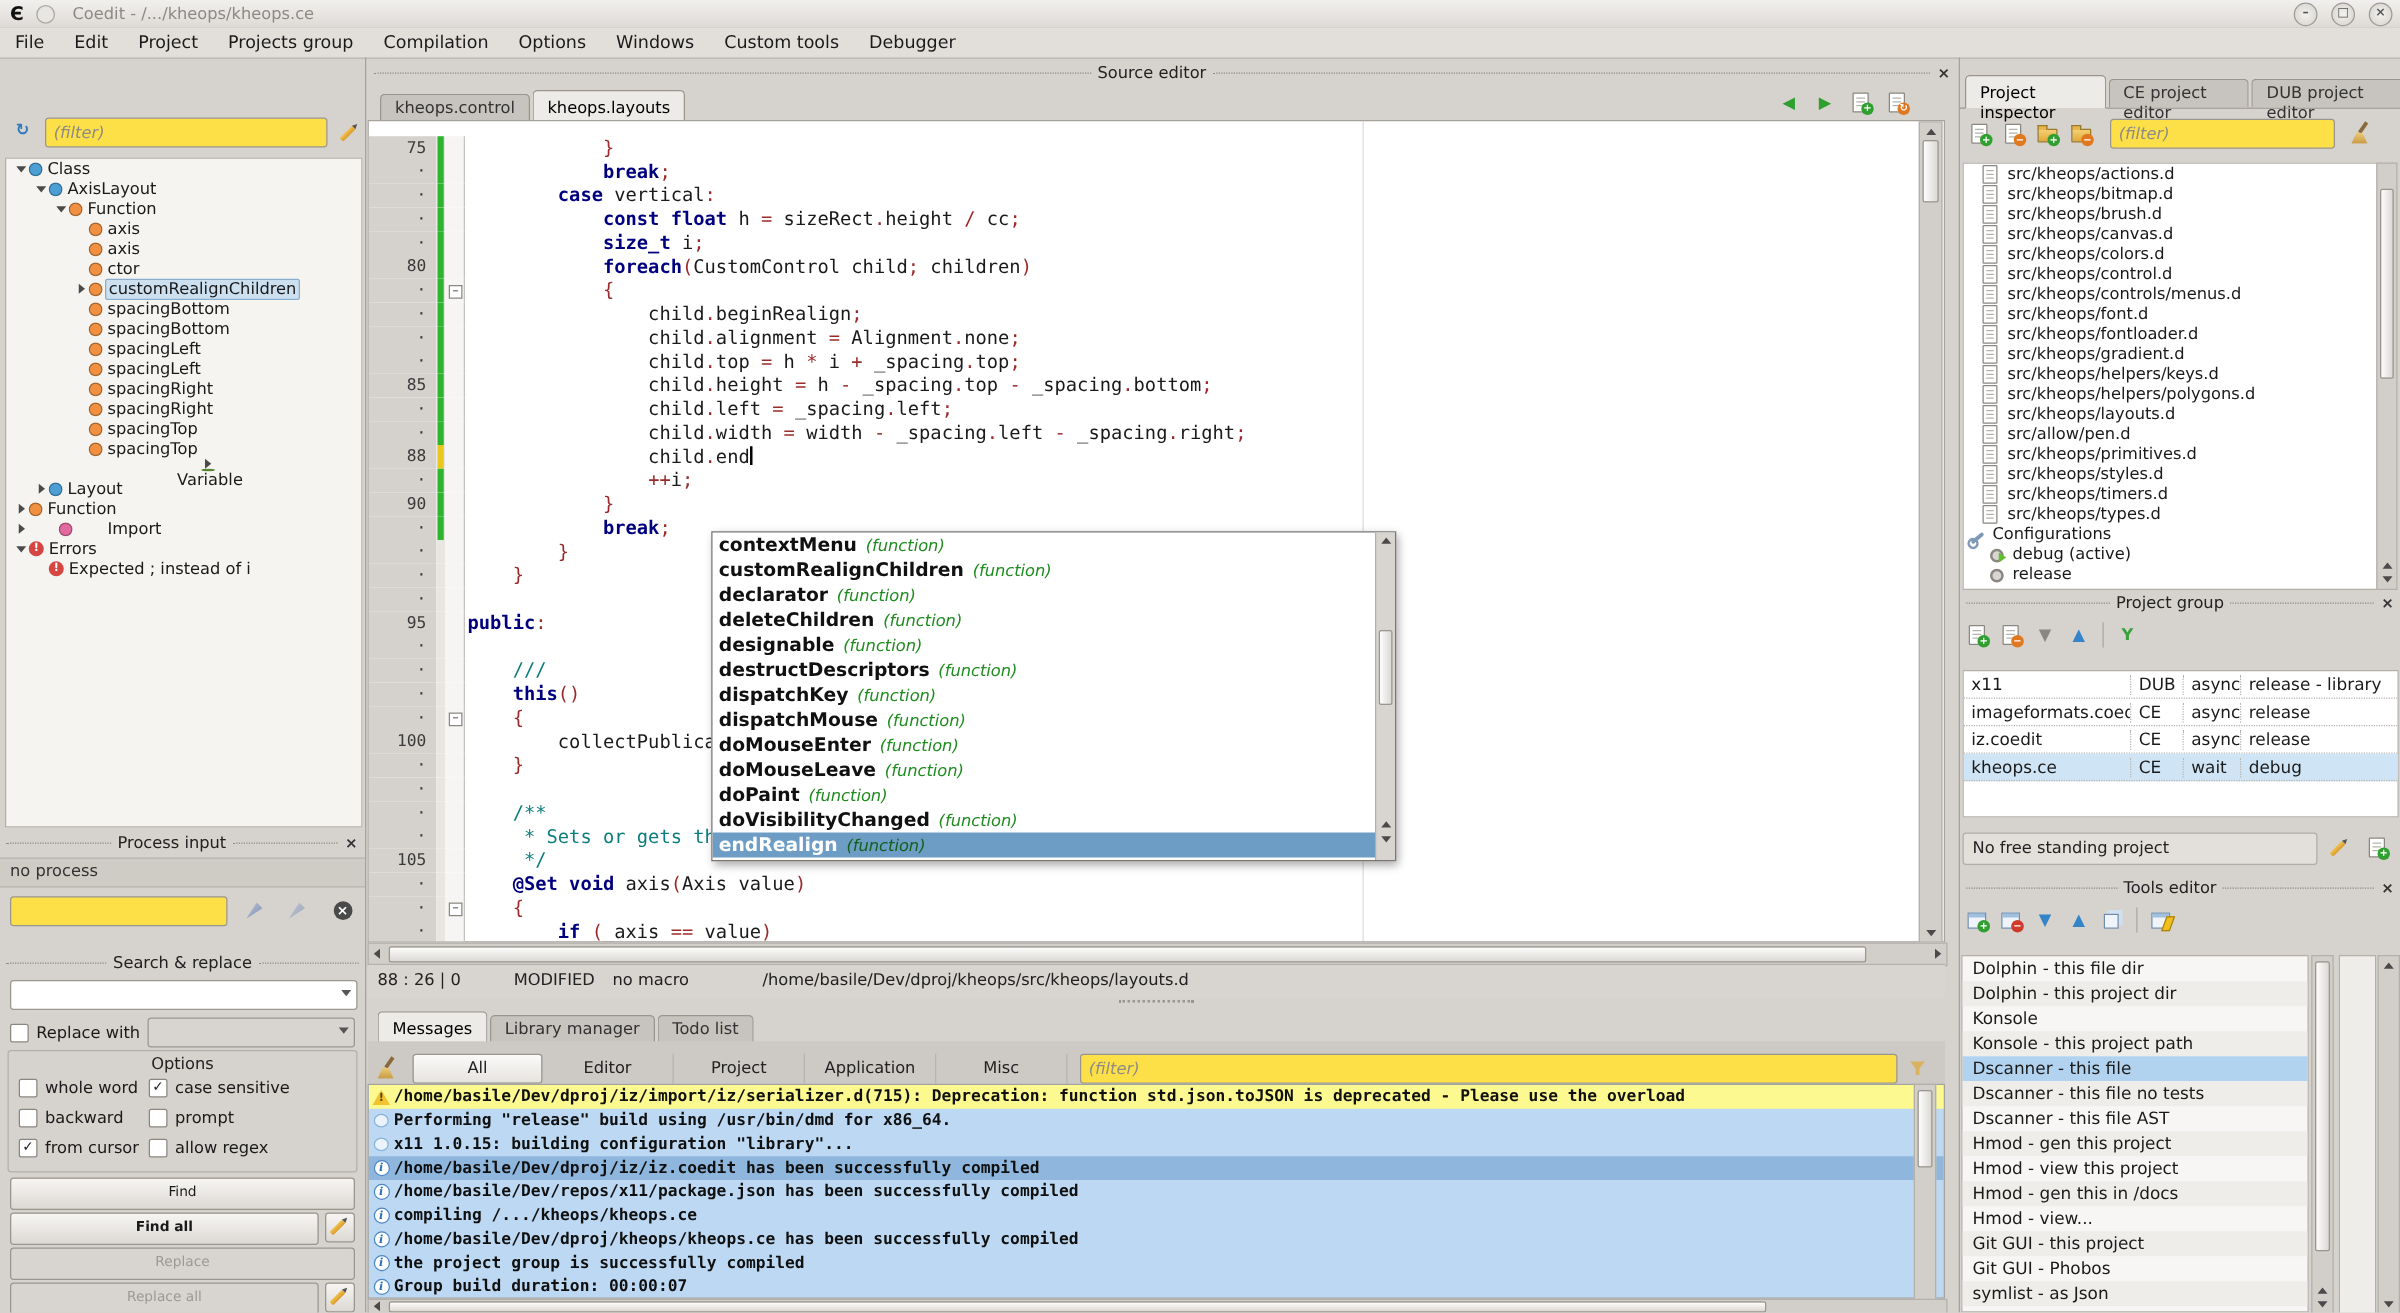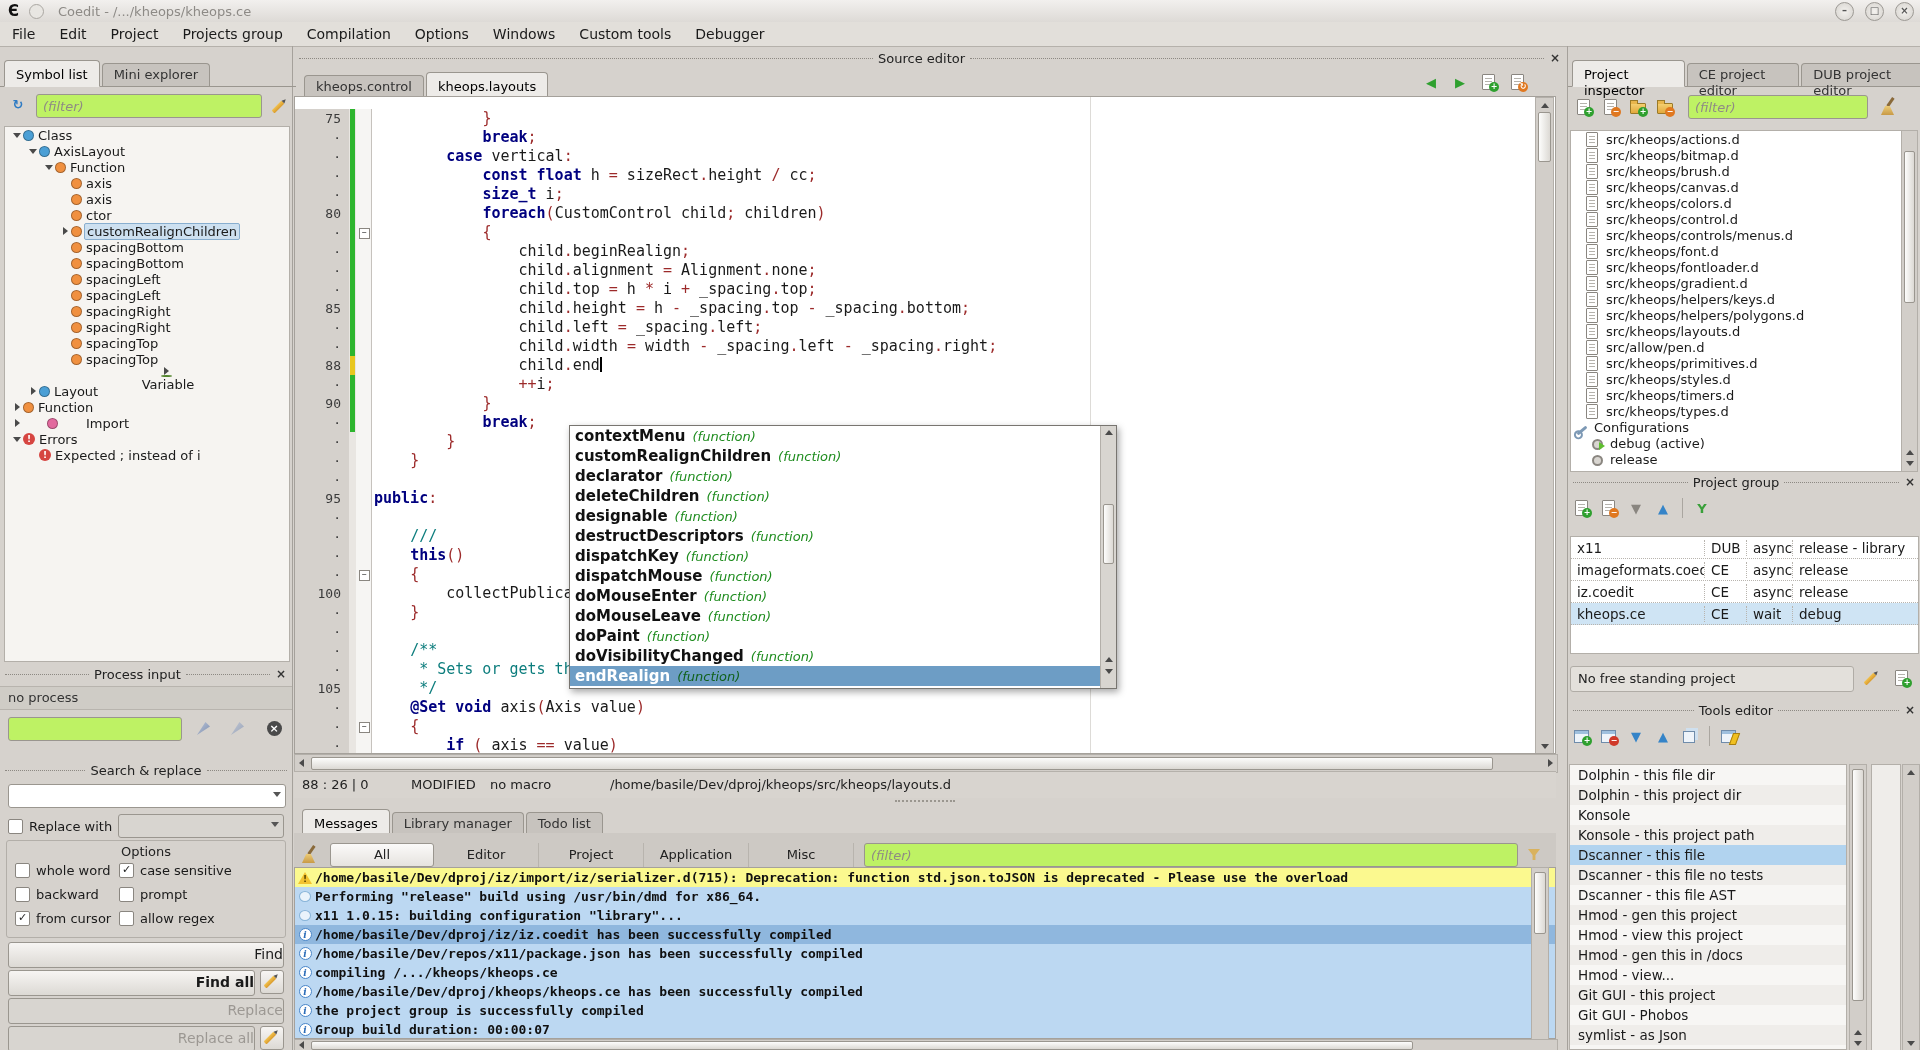--- a/index.html
+++ b/index.html
@@ -18,25 +18,25 @@
     border-bottom:1px solid #b5b1ab;display:flex;align-items:center}
   .menu-item{padding:0 12px;font-size:14px;line-height:23px}
   
   .tabrow{display:flex;align-items:flex-end;height:30px;padding-left:4px;border-bottom:1px solid #9a968f}
   .tab{background:#c7c3be;border:1px solid #9a968f;border-bottom:none;border-radius:4px 4px 0 0;
     padding:3px 11px 3px;margin-right:2px;font-size:13px;color:#333;height:16px;line-height:16px}
   .tab.active{background:#edebe8;color:#000;padding-top:6px;margin-bottom:-1px;border-bottom:1px solid #edebe8}
   .phead{display:flex;align-items:center;gap:5px;padding:0 5px;height:20px;color:#222;font-size:13px}
   .phead .lead{flex:1;border-top:1px dotted #8d8983;height:0}
   .phead .x{font-weight:bold;font-size:12px;color:#333;width:12px;text-align:center}
-  input.flt{border:1px solid #9a968f;border-radius:3px;background:#bef264;height:22px;padding:0 6px;
+  input.flt{border:1px solid #9a968f;border-radius:3px;background:#fde047;height:22px;padding:0 6px;
     font:13px "DejaVu Sans",sans-serif;outline:none}
   input::placeholder{font-style:italic;color:#8f8b84}
   .btn{background:linear-gradient(#f7f5f3,#dcd9d4);border:1px solid #9a968f;border-radius:3px;
-    height:24px;font-size:14px;text-align:right;line-height:22px;color:#1a1a1a}
+    height:24px;font-size:11px;text-align:center;line-height:22px;color:#1a1a1a}
   .btn.dis{color:#9c9893;background:#d8d5d0}
   .combo{background:#fff;border:1px solid #9a968f;border-radius:3px;height:22px;position:relative}
   .combo.dis{background:#d8d5d0}
   .combo .ar{position:absolute;right:4px;top:7px;border-top:5px solid #555;border-left:4px solid transparent;border-right:4px solid transparent}
   .cb{display:inline-block;width:13px;height:13px;background:#fff;border:1px solid #8a8680;border-radius:2px;
     font:bold 11px/12px "DejaVu Sans";text-align:center;color:#222;vertical-align:-2px}
   .tbtn{display:inline-block;width:24px;height:24px;position:relative}
   .sep{display:inline-block;width:1px;height:20px;background:#aaa6a0;margin:2px 4px;vertical-align:middle}
   .gly{display:block;width:100%;text-align:center;font-size:13px;line-height:22px}
   
@@ -187,24 +187,20 @@
     <div class="menu-item">Project</div>
     <div class="menu-item">Projects group</div>
     <div class="menu-item">Compilation</div>
     <div class="menu-item">Options</div>
     <div class="menu-item">Windows</div>
     <div class="menu-item">Custom tools</div>
     <div class="menu-item">Debugger</div>
   </div>
 
 <div class="panel-left">
-  <div class="tabrow" style="position:absolute;left:0;top:10px;width:292px" id="l-tabs">
-      <div class="tab active">Symbol list</div>
-      <div class="tab">Mini explorer</div>
-    </div>
   <div class="l-toolbar">
     <span class="tbtn">
         <span class="gly" style="color:#2e7bc4;font-weight:bold">↻</span>
       </span>
     <input class="flt" style="width: 212px;" placeholder="(filter)">
     <span class="tbtn">
         <span class="ic">
           <span class="pc"></span>
         </span>
       </span>

